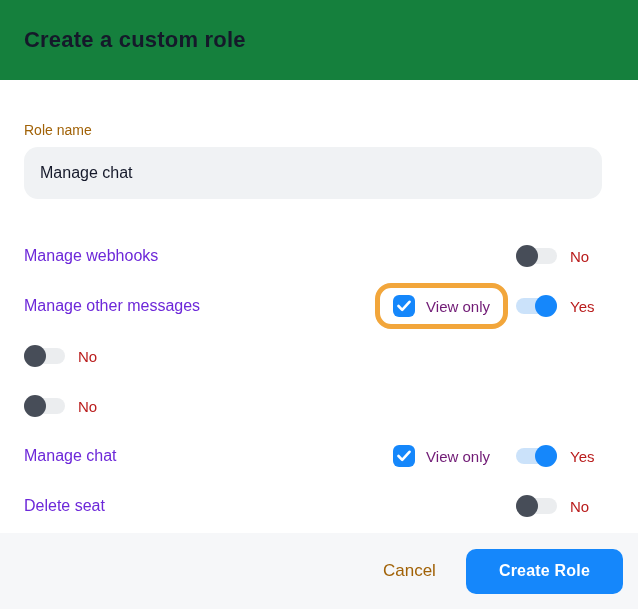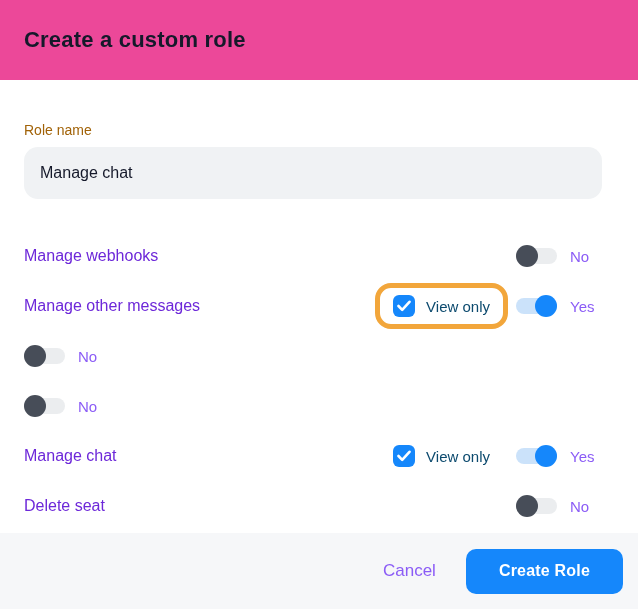--- a/index.html
+++ b/index.html
@@ -10,21 +10,21 @@
     overflow: hidden;
   }
   .modal {
     position: relative;
     width: 638px; height: 609px;
     background: #ffffff;
   }
   
   .modal-header {
     height: 80px;
-    background: #ec4899;
+    background: #15803d;
     display: flex; align-items: center;
     padding: 0 24px;
   }
   .modal-title {
     font-size: 22px;
     font-weight: 700;
     color: #15192a;
     letter-spacing: .2px;
   }
   
@@ -74,21 +74,21 @@
     width: 22px; height: 22px;
     background: #1587fb;
     border-radius: 6px;
     display: flex; align-items: center; justify-content: center;
     cursor: pointer;
     flex: none;
   }
   .checkbox svg { display: block; }
   .view-only-label {
     font-size: 15px;
-    color: #0c4a6e;
+    color: #701a75;
   }
   
   .toggle {
     position: relative;
     width: 41px; height: 22px;
     margin-right: 13px;
     cursor: pointer;
     flex: none;
   }
   .toggle .track {
@@ -103,37 +103,37 @@
     width: 22px; height: 22px;
     border-radius: 50%;
   }
   .toggle.off .track { background: #ebedef; }
   .toggle.off .knob  { left: 0; background: #474d58; }
   .toggle.on  .track { background: #cbe2fa; }
   .toggle.on  .knob  { right: 0; background: #1587fb; }
   .state-label {
     width: 32px;
     font-size: 15px;
-    color: #8b5cf6;
+    color: #b91c1c;
   }
   
   .modal-footer {
     position: absolute;
     left: 0; right: 0; bottom: 0;
     height: 76px;
     background: #f6f7f9;
     display: flex; align-items: center; justify-content: flex-end;
     gap: 30px;
     padding-right: 15px;
   }
   .cancel-btn {
     background: none; border: none;
     font-family: inherit;
     font-size: 17px;
-    color: #8b5cf6;
+    color: #a16207;
     cursor: pointer;
   }
   .create-btn {
     background: #1587fb;
     border: none;
     color: #ffffff;
     font-family: inherit;
     font-size: 16px;
     font-weight: 700;
     padding: 0 33px;

